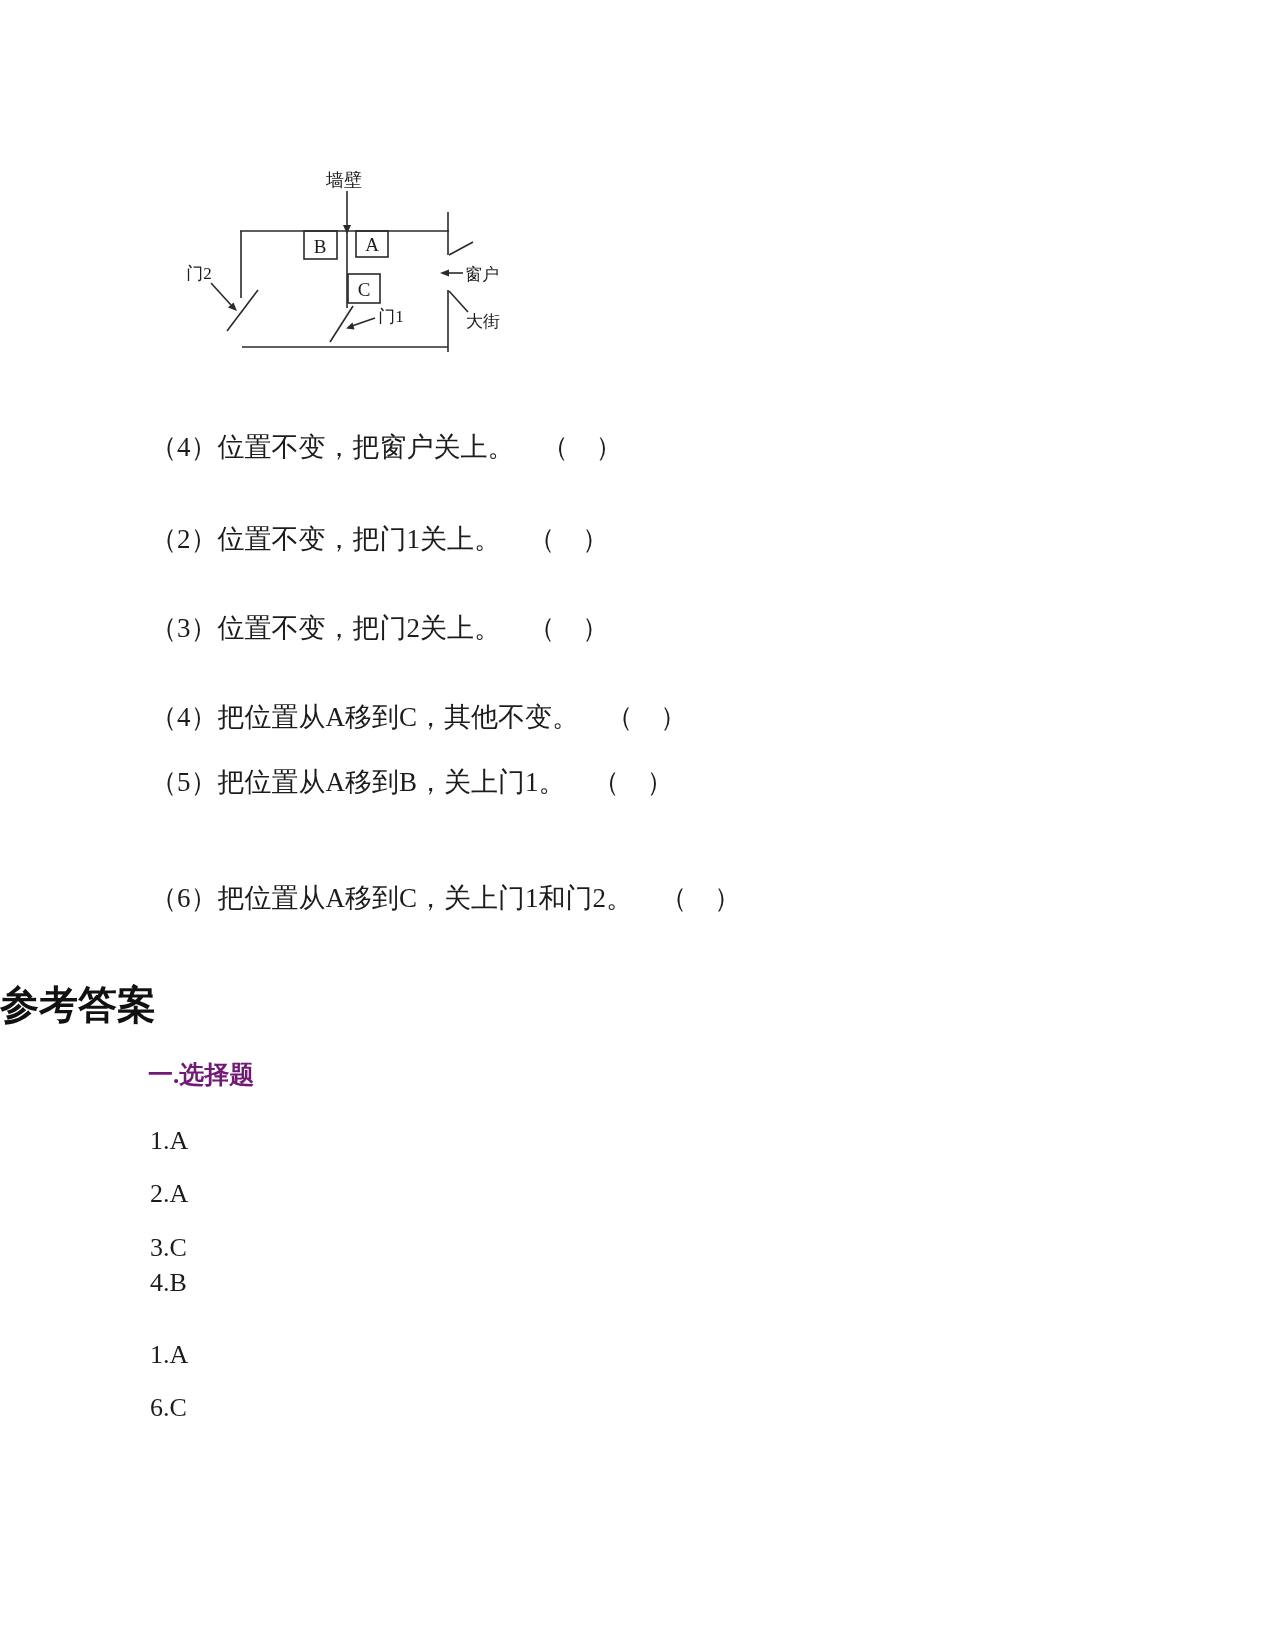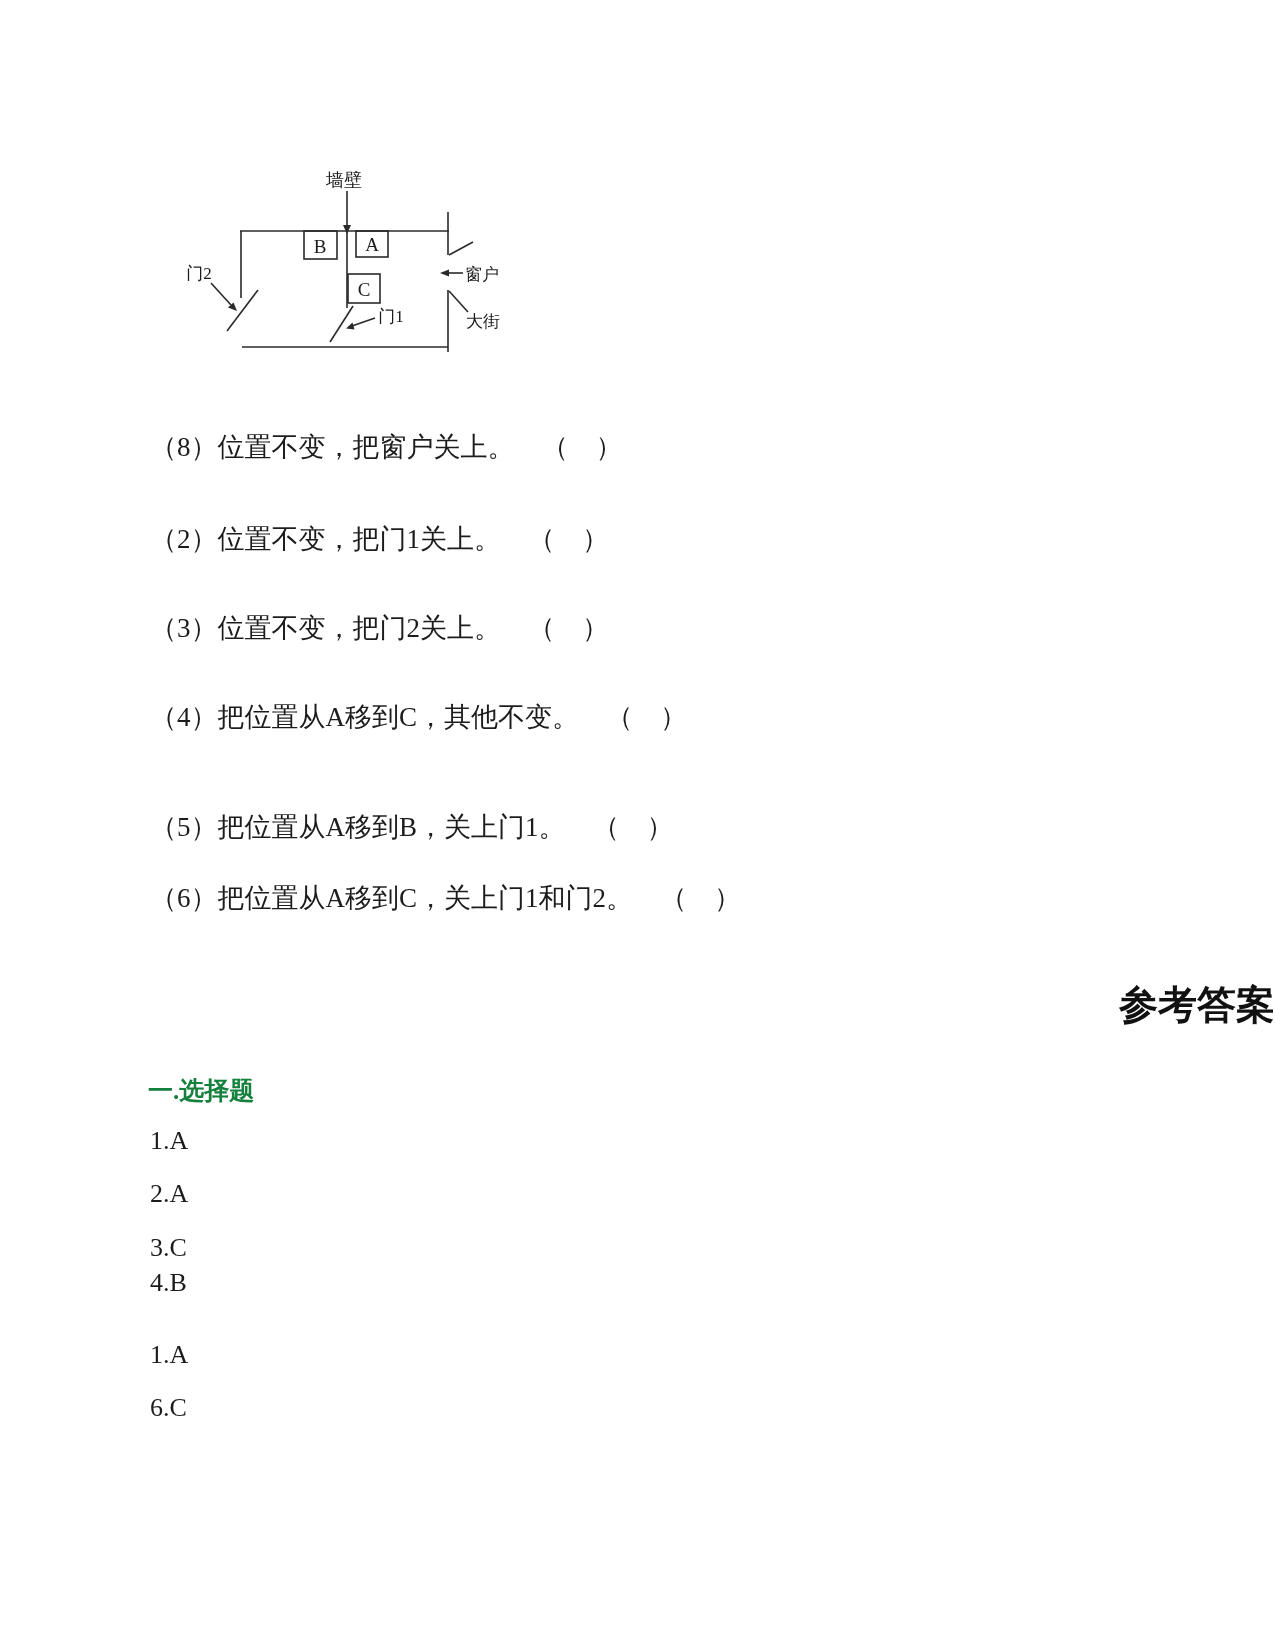--- a/index.html
+++ b/index.html
@@ -38,33 +38,32 @@
     line-height: 30px;
     white-space: pre;
     color: #1c1c1c;
   }
   .answers-heading {
     position: absolute;
     left: 0;
     top: 978px;
     width: 1275px;
     margin: 0;
-    text-align: right;
+    text-align: left;
     font-size: 39px;
     font-weight: bold;
     color: #111111;
   }
   .section-subheading {
     position: absolute;
     left: 148px;
     top: 1058px;
     font-size: 25px;
     font-weight: bold;
-    color: #15803d;
-    margin-top: 16px;
+    color: #701a75;
   }
   .ans {
     position: absolute;
     left: 150px;
     font-size: 26px;
     line-height: 28px;
     color: #1c1c1c;
     text-align: center;
   }
 </style>
@@ -105,25 +104,25 @@
     <text class="cn-label" x="483" y="327" text-anchor="middle">大街</text>
 
     <rect x="304" y="231" width="33" height="28"></rect>
     <text class="box-letter" x="320" y="253" text-anchor="middle">B</text>
     <rect x="356" y="231" width="32" height="26"></rect>
     <text class="box-letter" x="372" y="251" text-anchor="middle">A</text>
     <rect x="348" y="274" width="32" height="29"></rect>
     <text class="box-letter" x="364" y="296" text-anchor="middle">C</text>
   </svg>
 
-  <div class="q" style="top:432px">（8）位置不变，把窗户关上。　（　）</div>
+  <div class="q" style="top:432px">（4）位置不变，把窗户关上。　（　）</div>
   <div class="q" style="top:524px">（2）位置不变，把门1关上。　（　）</div>
   <div class="q" style="top:613px">（3）位置不变，把门2关上。　（　）</div>
   <div class="q" style="top:702px">（4）把位置从A移到C，其他不变。　（　）</div>
-  <div class="q" style="top:812px">（5）把位置从A移到B，关上门1。　（　）</div>
+  <div class="q" style="top:767px">（5）把位置从A移到B，关上门1。　（　）</div>
   <div class="q" style="top:883px">（6）把位置从A移到C，关上门1和门2。　（　）</div>
 
   <h1 class="answers-heading">参考答案</h1>
   <div class="section-subheading">一.选择题</div>
 
   <div class="ans" style="top:1127px">1.A</div>
   <div class="ans" style="top:1180px">2.A</div>
   <div class="ans" style="top:1234px">3.C</div>
   <div class="ans" style="top:1269px">4.B</div>
   <div class="ans" style="top:1341px">1.A</div>

